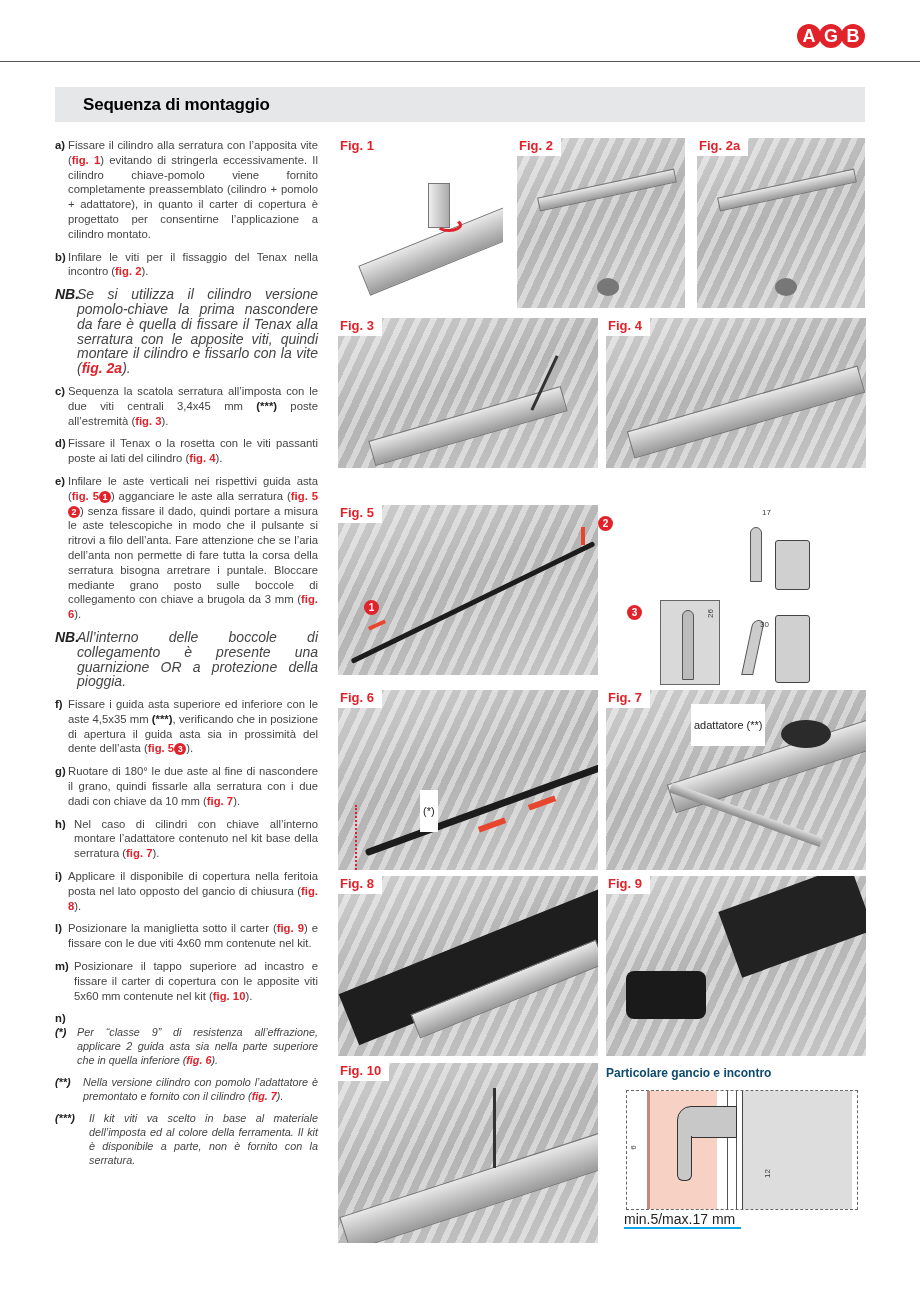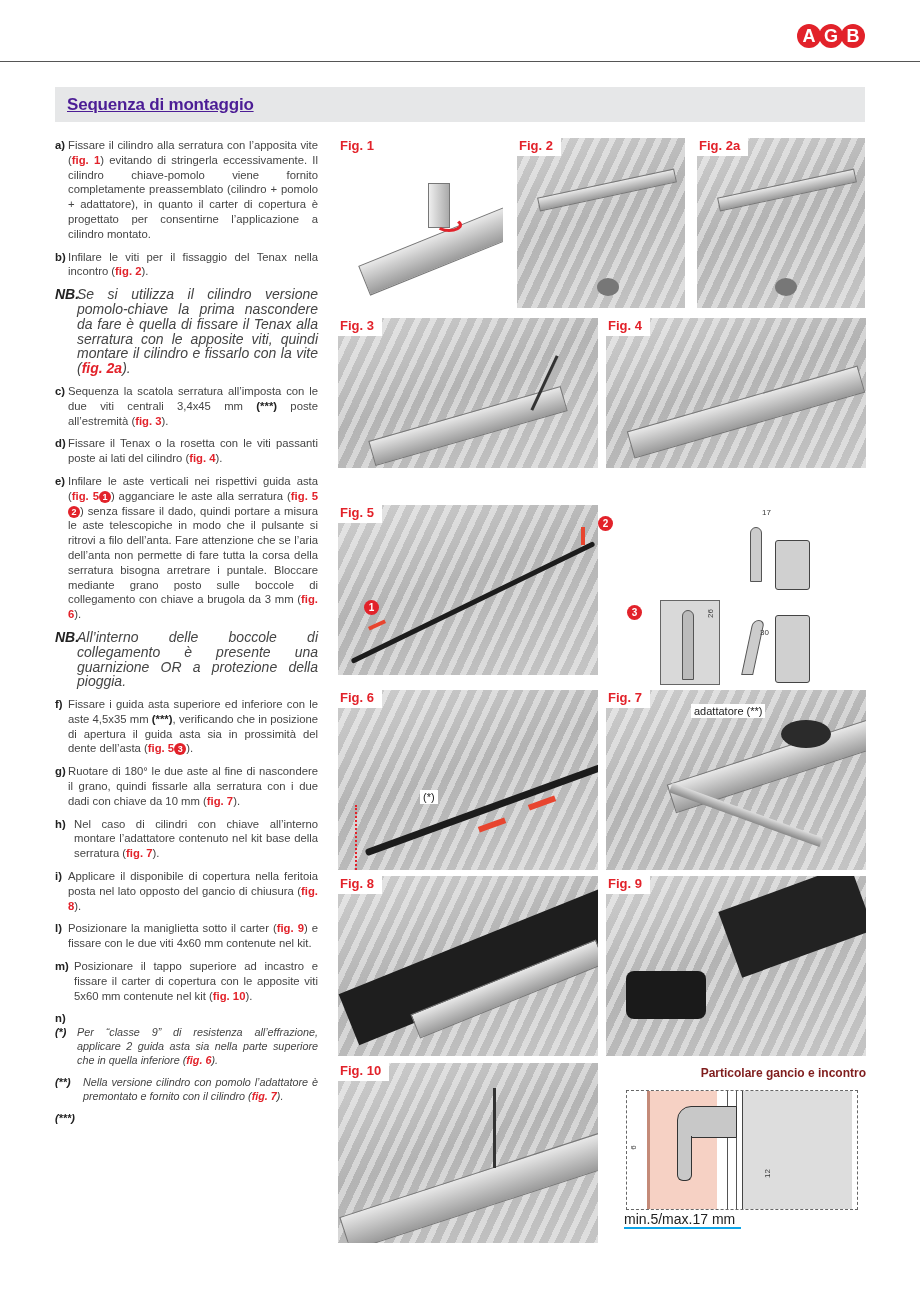--- a/index.html
+++ b/index.html
@@ -6,22 +6,22 @@
   html, body { width: 920px; height: 1301px; background: #ffffff; overflow: hidden; }
   body { position: relative; font-family: "Liberation Sans", sans-serif; color: #3a3a3a; }
 
   .logo { position: absolute; top: 24px; right: 55px; display: flex; }
   .logo span { width: 24px; height: 24px; border-radius: 50%; background: #e2222a; color: #fff;
     font-weight: bold; font-size: 18px; line-height: 24px; text-align: center; margin-left: -2px;
     font-family: "Liberation Sans", sans-serif; }
   .topline { position: absolute; top: 61px; left: 0; width: 920px; height: 1px; background: #555; }
 
   .header { position: absolute; top: 87px; left: 55px; width: 810px; height: 35px; background: #e6e7e8; }
-  .header h1 { font-size: 17px; font-weight: bold; color: #4c1d95; line-height: 35px; padding-left: 12px;
-    font-family: "Liberation Sans", sans-serif; letter-spacing: -0.2px; text-decoration: underline; }
+  .header h1 { font-size: 17px; font-weight: bold; color: #000000; line-height: 35px; padding-left: 28px;
+    font-family: "Liberation Sans", sans-serif; letter-spacing: -0.2px; }
 
   .text-col { position: absolute; top: 138px; left: 55px; width: 263px; font-size: 11.3px; line-height: 14.8px; color: #444; }
   .step { position: relative; padding-left: 13px; margin-bottom: 8px; text-align: justify; }
   .step .lbl { position: absolute; left: 0; top: 0; font-weight: bold; color: #222; }
   .step.wide { padding-left: 19px; }
   .nb { position: relative; padding-left: 22px; font-style: italic; margin-bottom: 8px; text-align: justify; font-size: 14px; }
   .nb .lbl { position: absolute; left: 0; top: 0; font-weight: bold; color: #222; font-style: italic; }
   .fig { color: #e2222a; font-weight: bold; }
   .num { display: inline-block; width: 12px; height: 12px; border-radius: 50%; background: #e2222a; color: #fff;
     font-size: 9px; line-height: 12px; text-align: center; font-weight: bold; font-style: normal; vertical-align: 0px; }
@@ -36,23 +36,23 @@
   .panel.white { background: #fff; }
   .panel .stripes { position: absolute; inset: 0;
     background: repeating-linear-gradient(115deg, rgba(255,255,255,0.35) 0 6px, rgba(0,0,0,0.05) 6px 14px); }
   .panel .cap { position: absolute; top: 0; left: 0; background: #fff; padding: 0 8px 2px 2px;
     color: #e2222a; font-weight: bold; font-size: 13px; line-height: 16px; z-index: 3; }
   .bar { position: absolute; background: linear-gradient(180deg, #e8e8e8, #9a9a9a); border: 1px solid #777; z-index: 2; }
   .rod { position: absolute; height: 5px; background: #1c1c1c; border-radius: 3px; z-index: 2; }
   .red-arrow { position: absolute; width: 26px; height: 6px; background: #e8452f; z-index: 3; }
   .redcirc { position: absolute; width: 15px; height: 15px; border-radius: 50%; background: #e2222a; color: #fff;
     font-size: 10px; font-weight: bold; line-height: 15px; text-align: center; z-index: 4; }
-  .callout { position: absolute; background: #fff; font-size: 11px; color: #222; padding: 1px 3px; z-index: 4; }
+  .callout { position: absolute; background: #fff; font-size: 11px; color: #222; padding: 15px 3px; z-index: 4; }
 
-  .diag-title { position: absolute; top: 1066px; left: 606px; width: 260px; text-align: right; font-weight: bold; font-size: 12px; color: #7f1d1d; }
+  .diag-title { position: absolute; top: 1066px; left: 606px; width: 260px; text-align: left; font-weight: bold; font-size: 12px; color: #0c4a6e; }
 </style>
 </head>
 <body>
 
 <div class="logo">
   <span>A</span>
   <span>G</span>
   <span>B</span>
 </div>
 <div class="topline"></div>
@@ -74,21 +74,21 @@
       <div class="step"><span class="lbl">g)</span><span>Ruotare di 180° le due aste al fine di nascondere il grano, quindi fissarle alla serratura con i due dadi con chiave da 10 mm (</span><span class="fig">fig. 7</span><span>).</span></div>
       <div class="step wide"><span class="lbl">h)</span><span>Nel caso di cilindri con chiave all’interno montare l’adattatore contenuto nel kit base della serratura (</span><span class="fig">fig. 7</span><span>).</span></div>
       <div class="step"><span class="lbl">i)</span><span>Applicare il disponibile di copertura nella feritoia posta nel lato opposto del gancio di chiusura (</span><span class="fig">fig. 8</span><span>).</span></div>
       <div class="step"><span class="lbl">l)</span><span>Posizionare la maniglietta sotto il carter (</span><span class="fig">fig. 9</span><span>) e fissare con le due viti 4x60 mm contenute nel kit.</span></div>
       <div class="step wide"><span class="lbl">m)</span><span>Posizionare il tappo superiore ad incastro e fissare il carter di copertura con le apposite viti 5x60 mm contenute nel kit (</span><span class="fig">fig. 10</span><span>).</span></div>
       <div class="step"><span class="lbl">n)</span></div>
     </div>
   <div id="notes" class="notes">
       <div class="note n1"><span class="lbl">(*)</span><span>Per “classe 9” di resistenza all’effrazione, applicare 2 guida asta sia nella parte superiore che in quella inferiore (</span><span class="fig">fig. 6</span><span>).</span></div>
       <div class="note n2"><span class="lbl">(**)</span><span>Nella versione cilindro con pomolo l’adattatore è premontato e fornito con il cilindro (</span><span class="fig">fig. 7</span><span>).</span></div>
-      <div class="note n3"><span class="lbl">(***)</span></div>
+      <div class="note n3"><span class="lbl">(***)</span><span>Il kit viti va scelto in base al materiale dell’imposta ed al colore della ferramenta. Il kit è disponibile a parte, non è fornito con la serratura.</span></div>
     </div>
 </div>
 
 <div class="panel white" style="left:338px;top:138px;width:165px;height:170px;">
   <div class="cap">Fig. 1</div>
   <div class="bar" style="left:20px;top:95px;width:170px;height:32px;transform:rotate(-22deg);"></div>
   <div class="bar" style="left:90px;top:45px;width:22px;height:45px;background:linear-gradient(90deg,#eee,#aaa);"></div>
   <div style="position:absolute;left:98px;top:80px;width:26px;height:14px;border:3px solid #e2222a;border-color:transparent #e2222a #e2222a transparent;border-radius:50%;z-index:3;"></div>
 </div>
 
@@ -132,21 +132,21 @@
 <div class="panel white" style="left:620px;top:505px;width:245px;height:180px;">
   <div class="redcirc" style="left:7px;top:100px;">3</div>
   <div style="position:absolute;left:40px;top:95px;width:60px;height:85px;background:#d9d9d9;border:1px solid #666;"></div>
   <div style="position:absolute;left:62px;top:105px;width:12px;height:70px;background:#bbb;border:1px solid #555;border-radius:6px 6px 0 0;"></div>
   <div style="position:absolute;left:86px;top:104px;font-size:8px;transform:rotate(-90deg);">26</div>
   <div style="position:absolute;left:130px;top:22px;width:12px;height:55px;background:#ccc;border:1px solid #555;border-radius:6px 6px 0 0;"></div>
   <div style="position:absolute;left:155px;top:35px;width:35px;height:50px;background:#d0d0d0;border:1px solid #444;border-radius:3px;"></div>
   <div style="position:absolute;left:142px;top:3px;font-size:8px;">17</div>
   <div style="position:absolute;left:127px;top:115px;width:12px;height:55px;background:#ccc;border:1px solid #555;border-radius:6px 6px 0 0;transform:skewX(-12deg);"></div>
   <div style="position:absolute;left:155px;top:110px;width:35px;height:68px;background:#d0d0d0;border:1px solid #444;border-radius:3px;"></div>
-  <div style="position:absolute;left:140px;top:123px;font-size:8px;">30</div>
+  <div style="position:absolute;left:140px;top:115px;font-size:8px;">30</div>
 </div>
 
 <div class="panel" style="left:338px;top:690px;width:260px;height:180px;">
   <div class="stripes"></div>
   <div class="cap">Fig. 6</div>
   <div class="rod" style="left:20px;top:115px;width:260px;height:7px;transform:rotate(-20deg);"></div>
   <div class="callout" style="left:82px;top:100px;">(*)</div>
   <div class="red-arrow" style="left:140px;top:132px;width:28px;transform:rotate(-20deg);"></div>
   <div class="red-arrow" style="left:190px;top:110px;width:28px;transform:rotate(-20deg);"></div>
   <div style="position:absolute;left:17px;top:115px;width:0;height:65px;border-left:2px dotted #e2222a;"></div>

